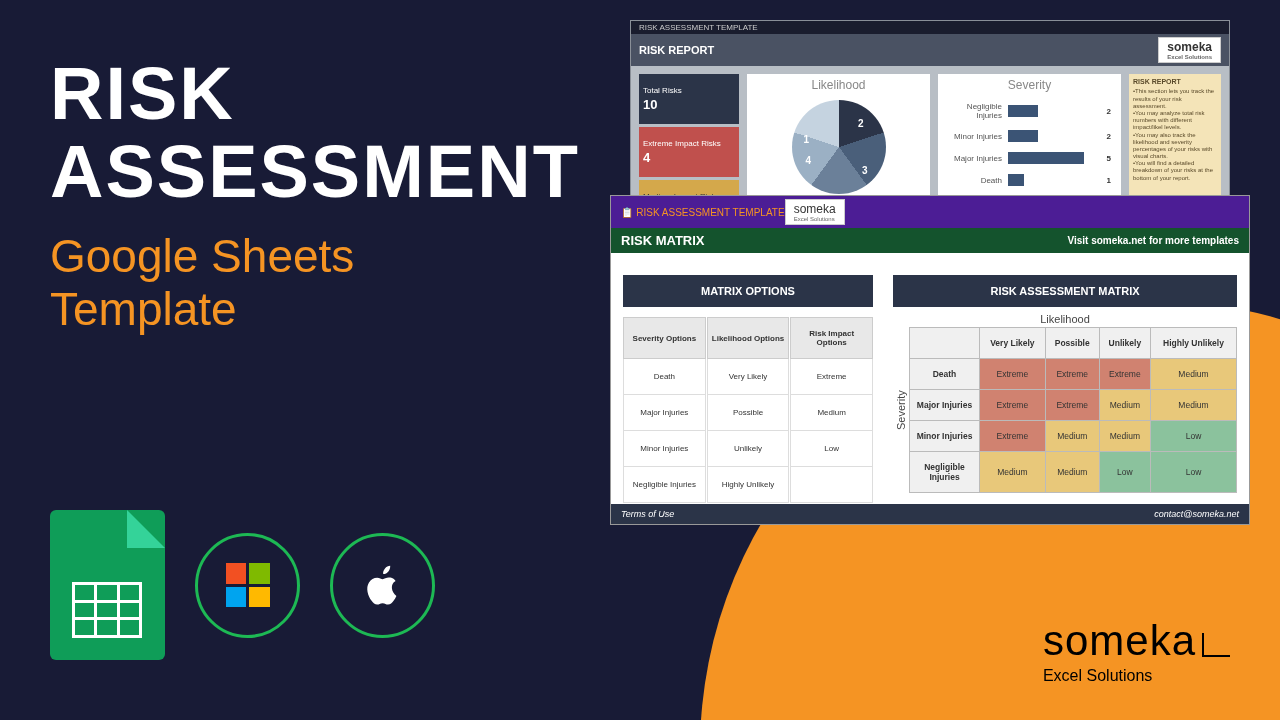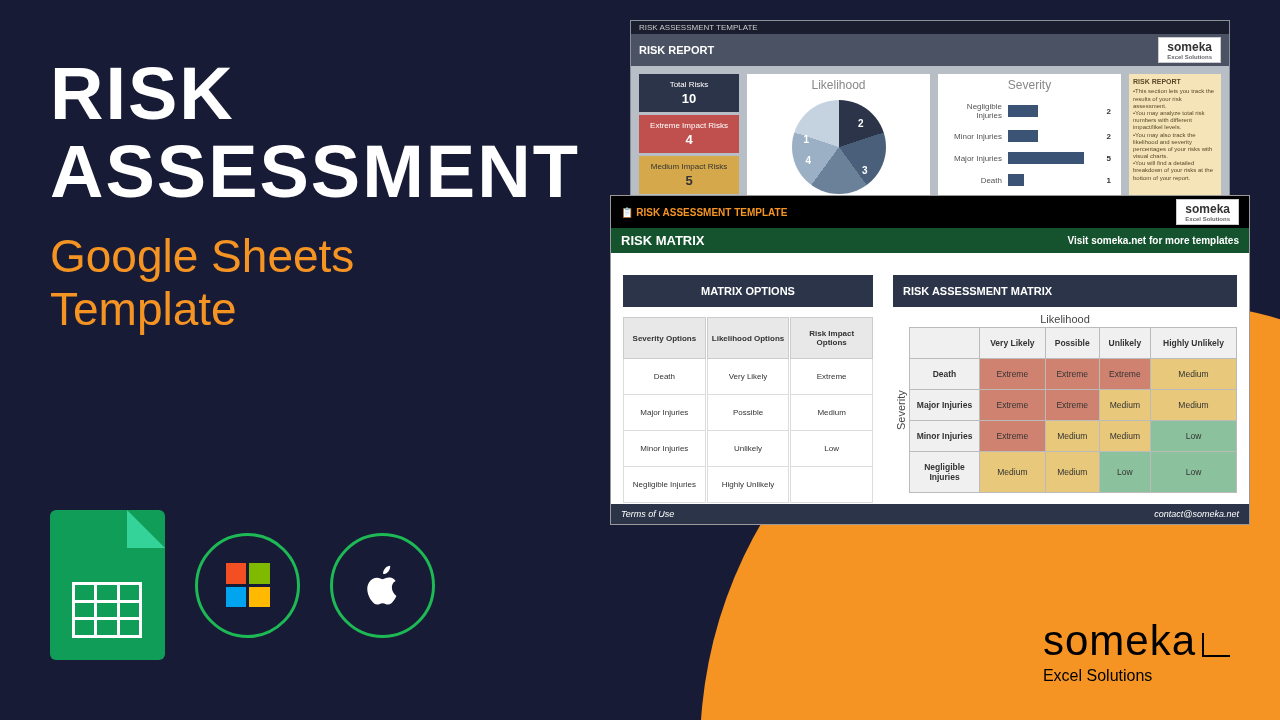--- a/index.html
+++ b/index.html
@@ -22,50 +22,50 @@
 .logo-bottom .sub{font-size:16px;color:#000;margin-top:2px}
 .logo-chart{width:28px;height:24px;display:inline-flex;align-items:flex-end;gap:3px;position:relative;border-left:2px solid #000;border-bottom:2px solid #000;padding-left:3px}
 .logo-chart span{display:block;width:5px;background:#f59423}
 
 
 .report{position:absolute;left:630px;top:20px;width:600px;height:200px;background:#b8bec5;border:1px solid #8a9098;z-index:3;font-size:8px}
 .report .topbar{background:#1a1d2e;color:#ccc;padding:2px 8px;font-size:8px}
 .report .ribbon{background:#4a5263;color:#fff;padding:3px 8px;font-weight:bold;font-size:11px;display:flex;justify-content:space-between;align-items:center}
 .report-body{display:flex;padding:8px;gap:8px}
 .kpi-col{display:flex;flex-direction:column;gap:3px;width:100px}
-.kpi{padding:6px 4px;text-align:center;color:#fff;font-size:8px}
+.kpi{padding:12px 4px;color:#fff;font-size:8px}
 .kpi .num{display:block;font-size:13px;font-weight:bold;margin-top:2px}
 .kpi.total{background:#2b3448}.kpi.extreme{background:#c0504d}.kpi.medium{background:#d4a84b;color:#333}.kpi.low{background:#7bb088}
 .chart-box{flex:1;background:#fff;text-align:center;padding:4px;display:flex;flex-direction:column}
 .chart-box .ch-title{color:#888;font-size:12px}
 .pie{width:94px;height:94px;border-radius:50%;margin:8px auto;background:conic-gradient(#2b3448 0 72deg,#4a5f7a 72deg 144deg,#6b8099 144deg 216deg,#9bb0c4 216deg 288deg,#c5d3e0 288deg 360deg);position:relative}
 .pie span{position:absolute;color:#fff;font-size:10px;font-weight:bold}
 .bar-list{display:flex;flex-direction:column;gap:10px;padding:10px 6px;flex:1}
 .bar-row{display:flex;align-items:center;gap:6px;font-size:8px;color:#555}
 .bar-lbl{width:54px;text-align:right}
 .bar-bg{flex:1;height:12px;position:relative}
 .bar-fill{height:100%;background:#3b5475}
 .bar-val{font-weight:bold;color:#333;margin-left:3px}
 .note-box{width:92px;background:#f4e4b8;padding:4px;font-size:6px;color:#5a4a2a;line-height:1.2}
 .note-box .note-title{font-weight:bold;font-size:7px;margin-bottom:2px}
 
 
 .matrix{position:absolute;left:610px;top:195px;width:640px;height:330px;background:#fff;border:1px solid #999;z-index:4;font-size:10px;color:#333}
-.matrix .topbar{background:#000000;color:#f59423;padding:3px 10px;font-size:10px;font-weight:bold;display:flex;justify-content:space-between;align-items:center}
+.matrix .topbar{background:#4c1d95;color:#f59423;padding:3px 10px;font-size:10px;font-weight:normal;display:flex;align-items:center}
 .matrix .ribbon{background:#14532d;color:#fff;padding:5px 10px;font-weight:bold;font-size:13px;display:flex;justify-content:space-between;align-items:center}
 .matrix .ribbon a{color:#fff;font-size:10px;font-weight:bold}
 .matrix-body{display:flex;padding:22px 12px;gap:20px}
 .opts-side{flex:0 0 250px}
 .opts-head{background:#2b3448;color:#fff;text-align:center;padding:10px;font-weight:bold;font-size:11px;margin-bottom:10px}
 .opts-grid{display:flex;gap:1px}
 .opts-col{flex:1;display:flex;flex-direction:column}
 .opts-col .oh{background:#e8e8e8;border:1px solid #ccc;padding:8px 2px;text-align:center;font-size:8px;font-weight:bold;height:42px;display:flex;align-items:center;justify-content:center}
 .opts-col .oc{border:1px solid #ddd;padding:10px 2px;text-align:center;font-size:8px;height:36px;display:flex;align-items:center;justify-content:center;border-top:none}
 .mat-side{flex:1}
-.mat-head{background:#2b3448;color:#fff;text-align:left;padding:10px;font-weight:bold;font-size:11px;margin-bottom:4px}
+.mat-head{background:#2b3448;color:#fff;text-align:center;padding:10px;font-weight:bold;font-size:11px;margin-bottom:4px}
 .mat-axis-h{text-align:center;font-size:11px;padding:2px;color:#444}
 .mat-wrap{display:flex}
 .mat-axis-v{writing-mode:vertical-rl;transform:rotate(180deg);text-align:center;font-size:11px;padding:4px 2px;color:#444}
 .mat-table{border-collapse:collapse;flex:1}
 .mat-table th,.mat-table td{border:1px solid #bbb;padding:10px 4px;text-align:center;font-size:8.5px}
 .mat-table th{background:#f0f0f0;font-weight:bold}
 .mat-table .rh{background:#f0f0f0;font-weight:bold;width:70px}
 .c-ext{background:#d08270}.c-med{background:#e8c87a}.c-low{background:#8bc29d}
 .matrix .footer{background:#2b3448;color:#fff;padding:5px 10px;font-size:9px;font-style:italic;display:flex;justify-content:space-between;position:absolute;bottom:0;left:0;right:0}
 .someka-badge{background:#fff;color:#333;padding:2px 8px;font-size:12px;border:1px solid #ccc}

